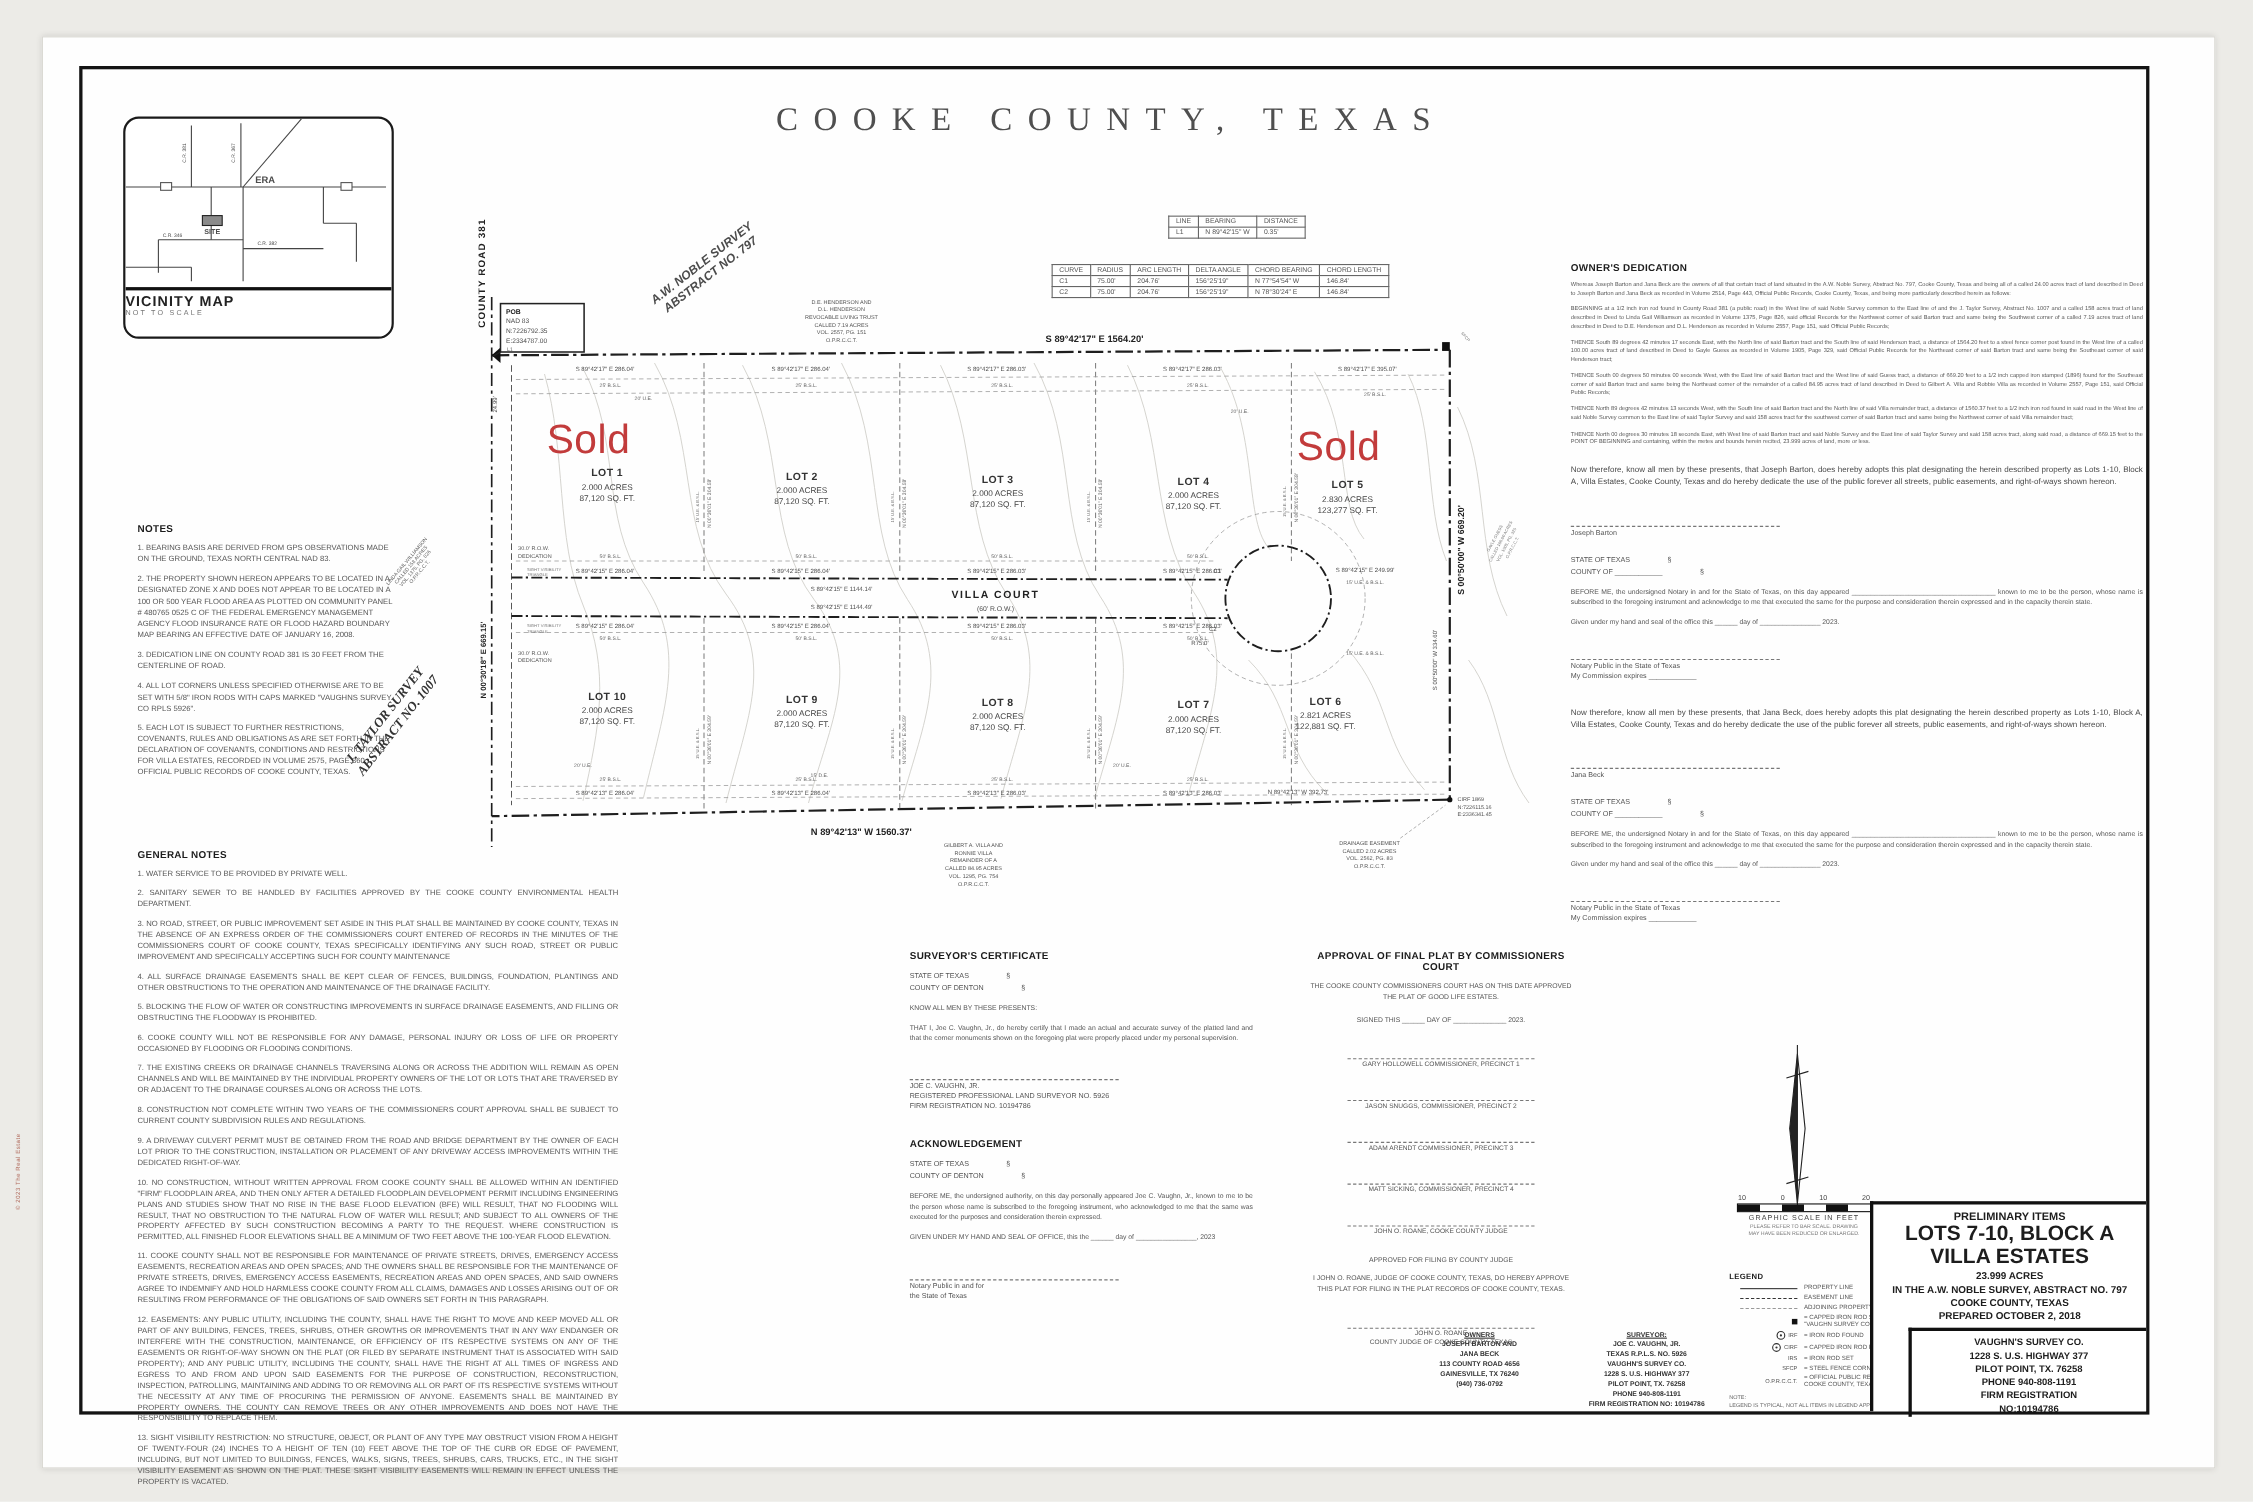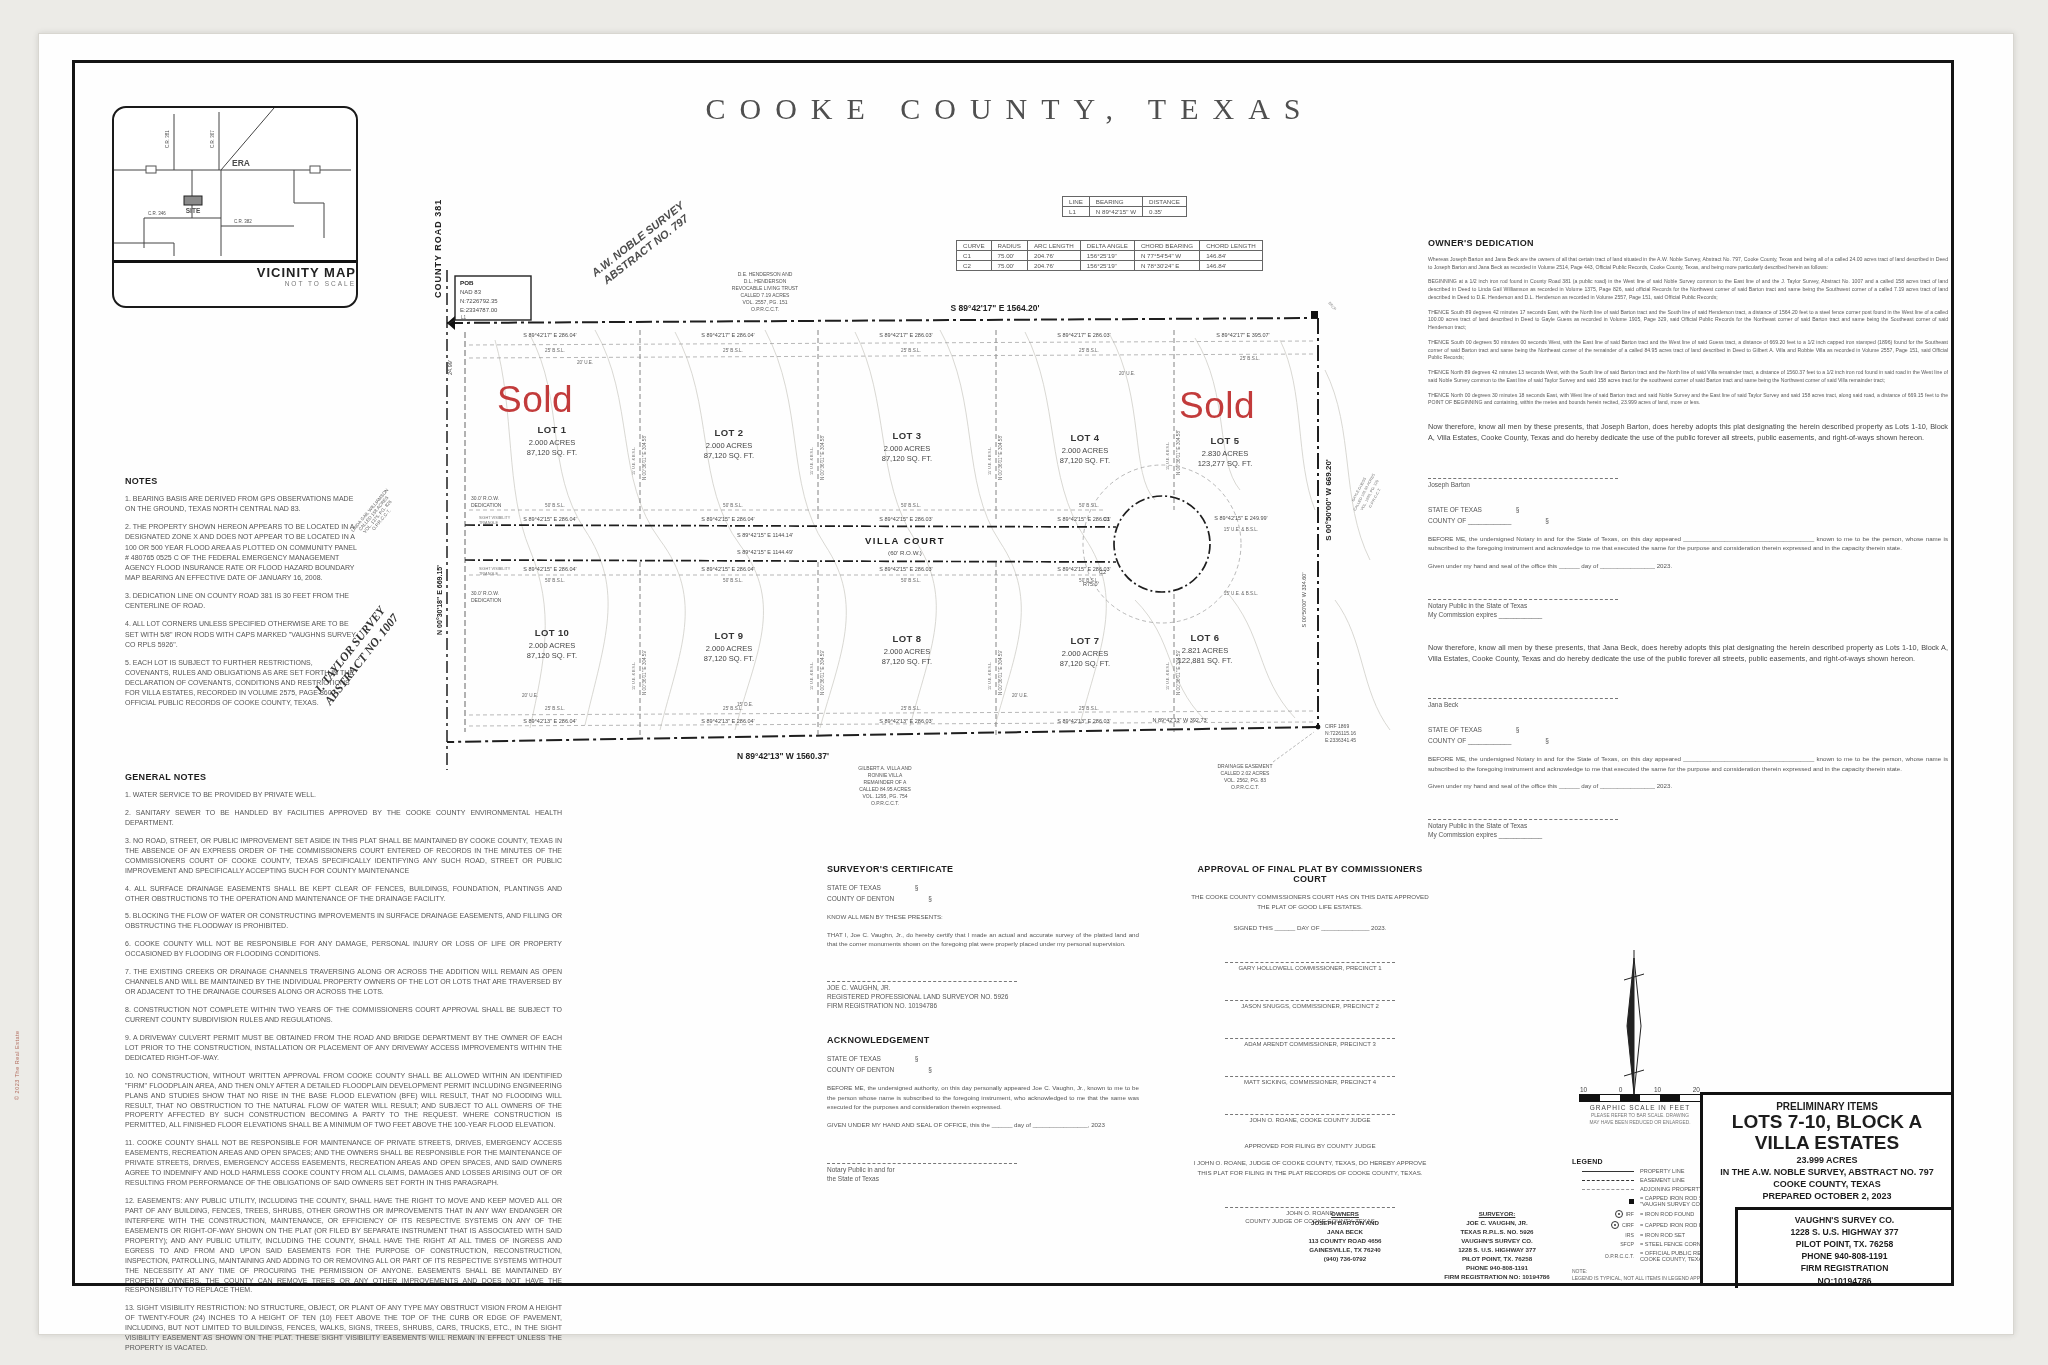--- a/index.html
+++ b/index.html
@@ -3,21 +3,21 @@
 <meta charset="utf-8">
 <style>
   html,body{margin:0;padding:0;background:#ecebe7;width:2048px;height:1365px;overflow:hidden;}
   #canvas{position:relative;width:2048px;height:1365px;font-family:"Liberation Sans",sans-serif;color:#4a4a4a;}
   .abs{position:absolute;}
   .sheet{left:38px;top:33px;width:1974px;height:1300px;background:#fefefe;border:1px solid #d8d6d0;box-shadow:0 0 6px rgba(0,0,0,.12);}
   .frame{left:72px;top:60px;width:1876px;height:1220px;border:3px solid #141414;}
   .page-title{left:72px;top:92px;width:1876px;text-align:center;font-family:"Liberation Serif",serif;font-size:30px;letter-spacing:14px;color:#4f4f4f;}
   
   .vicinity{left:112px;top:106px;width:242px;height:198px;border:2.5px solid #1a1a1a;border-radius:14px;background:#ffffff;overflow:hidden;}
-  .vic-band{border-top:3px solid #111;text-align:right;padding-top:2px;}
+  .vic-band{border-top:3px solid #111;text-align:left;padding-top:2px;}
   .vic-title{font-size:13px;font-weight:bold;color:#222;letter-spacing:1px;}
   .vic-note{font-size:6.5px;color:#777;letter-spacing:2px;}
   
   .h-small{font-size:9px;font-weight:bold;color:#1c1c1c;letter-spacing:.3px;}
   .utility{left:170px;top:328px;width:270px;}
   .util-row{display:flex;font-size:7px;color:#555;margin-top:6px;line-height:1.5;}
   .util-label{width:78px;flex:none;}
   .notes-col{left:125px;top:476px;width:235px;}
   .note{font-size:7px;line-height:1.45;color:#555;margin:0 0 8px;text-align:left;}
   .gnotes-col{left:125px;top:772px;width:437px;}
@@ -712,21 +712,21 @@
   </div>
 
   <div class="abs tblock">
     <div class="tb-top">
       <div class="tb-pre">PRELIMINARY ITEMS</div>
       <div class="tb-big">LOTS 7-10, BLOCK A</div>
       <div class="tb-big">VILLA ESTATES</div>
       <div class="tb-mid">23.999 ACRES</div>
       <div class="tb-mid">IN THE A.W. NOBLE SURVEY, ABSTRACT NO. 797</div>
       <div class="tb-mid">COOKE COUNTY, TEXAS</div>
-      <div class="tb-mid">PREPARED OCTOBER 2, 2023</div>
+      <div class="tb-mid">PREPARED OCTOBER 2, 2018</div>
     </div>
     <div class="tb-co">
       <div>VAUGHN'S SURVEY CO.</div>
       <div>1228 S. U.S. HIGHWAY 377</div>
       <div>PILOT POINT, TX. 76258</div>
       <div>PHONE 940-808-1191</div>
       <div>FIRM REGISTRATION</div>
       <div>NO:10194786</div>
     </div>
   </div>

